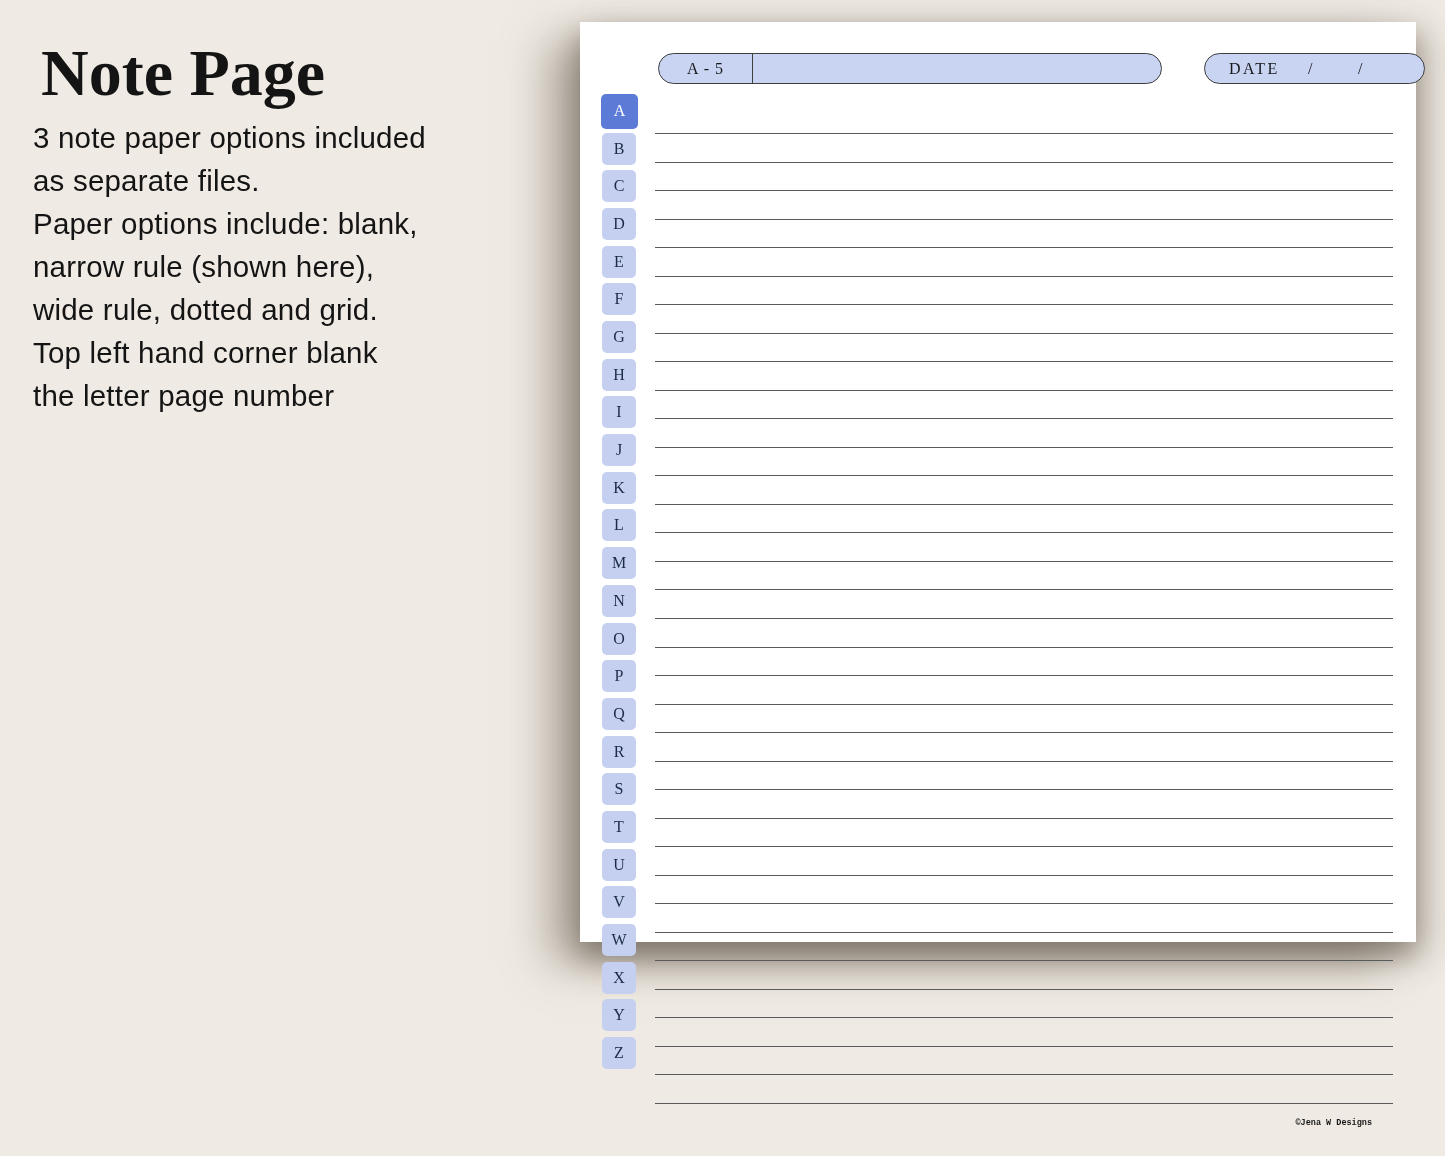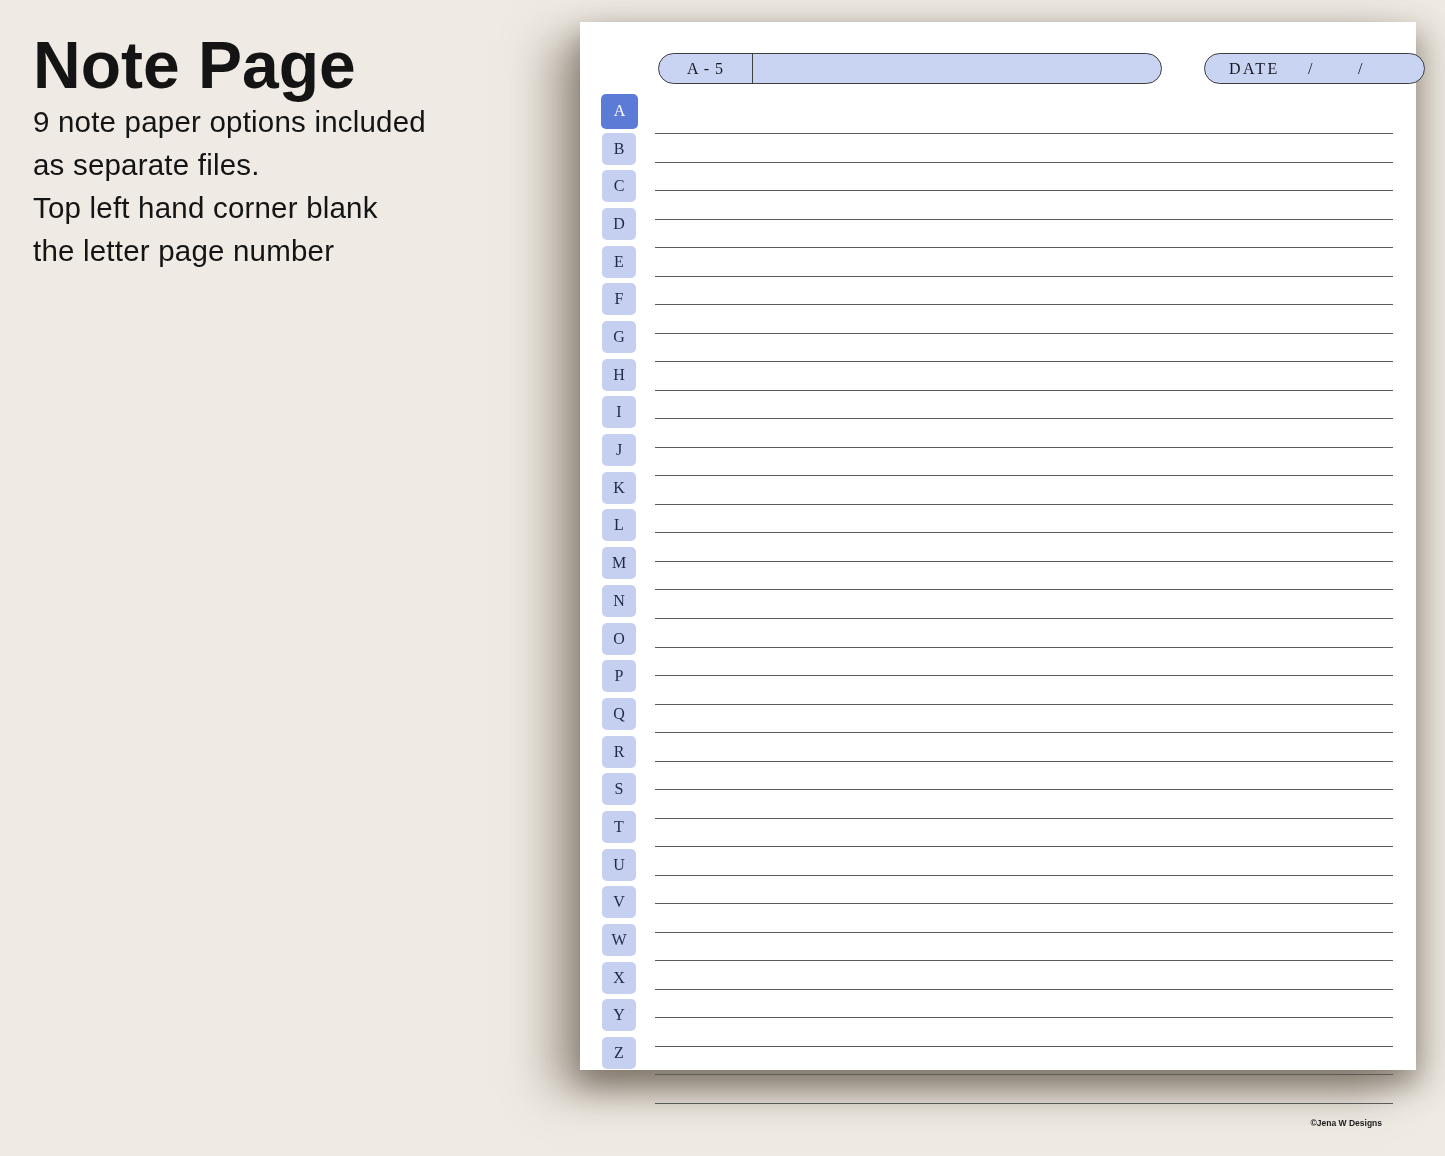--- a/index.html
+++ b/index.html
@@ -8,36 +8,36 @@
     width: 1445px; height: 1156px;
     background: var(--background);
     font-family: "Liberation Sans", sans-serif;
     position: relative; overflow: hidden;
     color: var(--text);
   }
 
   
   .left-panel { position: absolute; left: 33px; top: 30px; width: 500px; }
   .left-panel h1 {
-    font-family: Liberation Sans, sans-serif;
+    font-family: Liberation Serif, serif;
     font-weight: 700; font-size: 66px; line-height: 70px;
-    margin: 0; letter-spacing: 0;
+    margin: 8px; letter-spacing: 0;
   }
   .left-panel p {
     font-size: 29.5px; line-height: 43px; margin: 0;
     white-space: pre-line; letter-spacing: 0.2px;
   }
   .p1 { margin-top: 46px; }
   .p2 { margin-top: 48px; }
   .p3 { margin-top: 42px; }
 
   
   .page {
     position: absolute; left: 580px; top: 22px;
-    width: 836px; height: 1048px;
+    width: 836px; height: 920px;
     background: var(--page);
     box-shadow: -30px 20px 42px rgba(105,94,80,0.50),
                 0 14px 26px rgba(95,85,72,0.55),
                 16px 10px 34px rgba(150,140,125,0.30);
     text-align: right;
   }
 
   .pill {
     position: absolute; top: 31px; height: 31px;
     background: var(--pill_fill);
@@ -78,32 +78,35 @@
   }
 
   
   .rules { position: absolute; left: 75px; top: 111px; width: 738px; height: 995px; }
   .rule {
     position: absolute; left: 0; width: 100%; height: 0;
     border-top: 1.8px solid var(--rule_line);
   }
 
   .copyright {
-    position: absolute; right: 34px; top: 1096px;
-    font-family: Liberation Sans, sans-serif; font-weight: 700;
+    position: absolute; right: 44px; top: 1096px;
+    font-family: Liberation Mono, monospace; font-weight: 700;
     font-size: 8.5px; color: #1a1a1a;
   }
 </style>
 </head>
 <body>
 
 <div class="left-panel">
   <h1>Note Page</h1>
-  <p class="p1">9 note paper options included
+  <p class="p1">3 note paper options included
 as separate files.</p>
+  <p class="p2">Paper options include: blank,
+narrow rule (shown here),
+wide rule, dotted and grid.</p>
   <p class="p3">Top left hand corner blank
 the letter page number</p>
 </div>
 
 <div class="page">
 
   <div class="pill title-pill">
     <div class="label-cell">A - 5</div>
     <div class="title-input"></div>
   </div>

